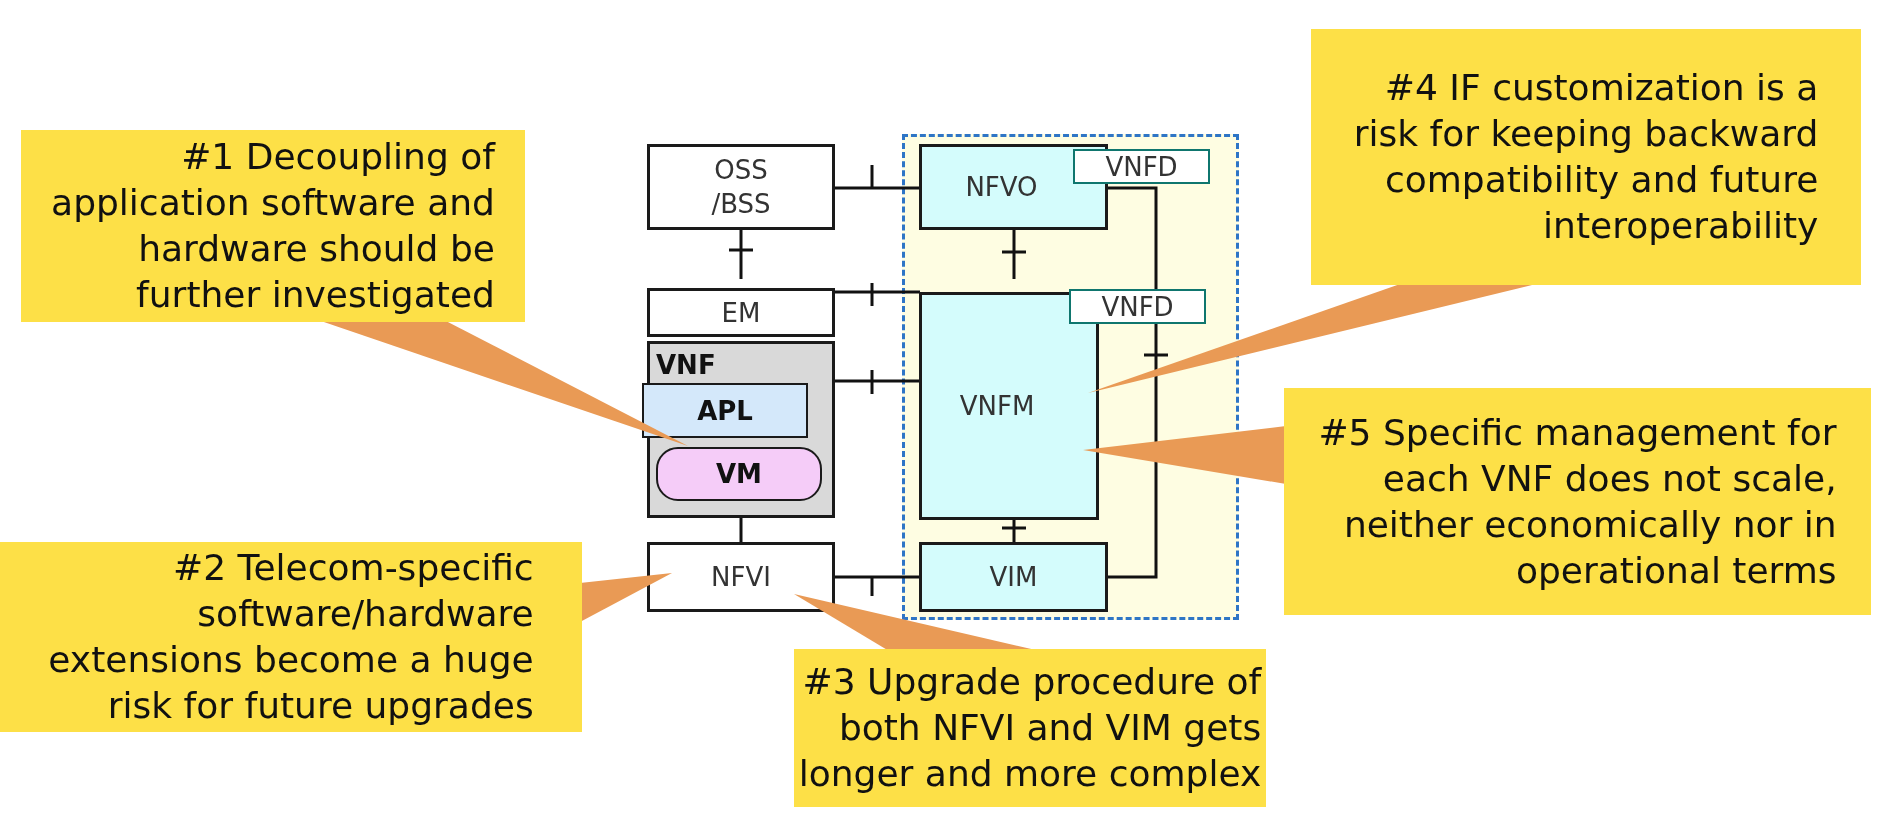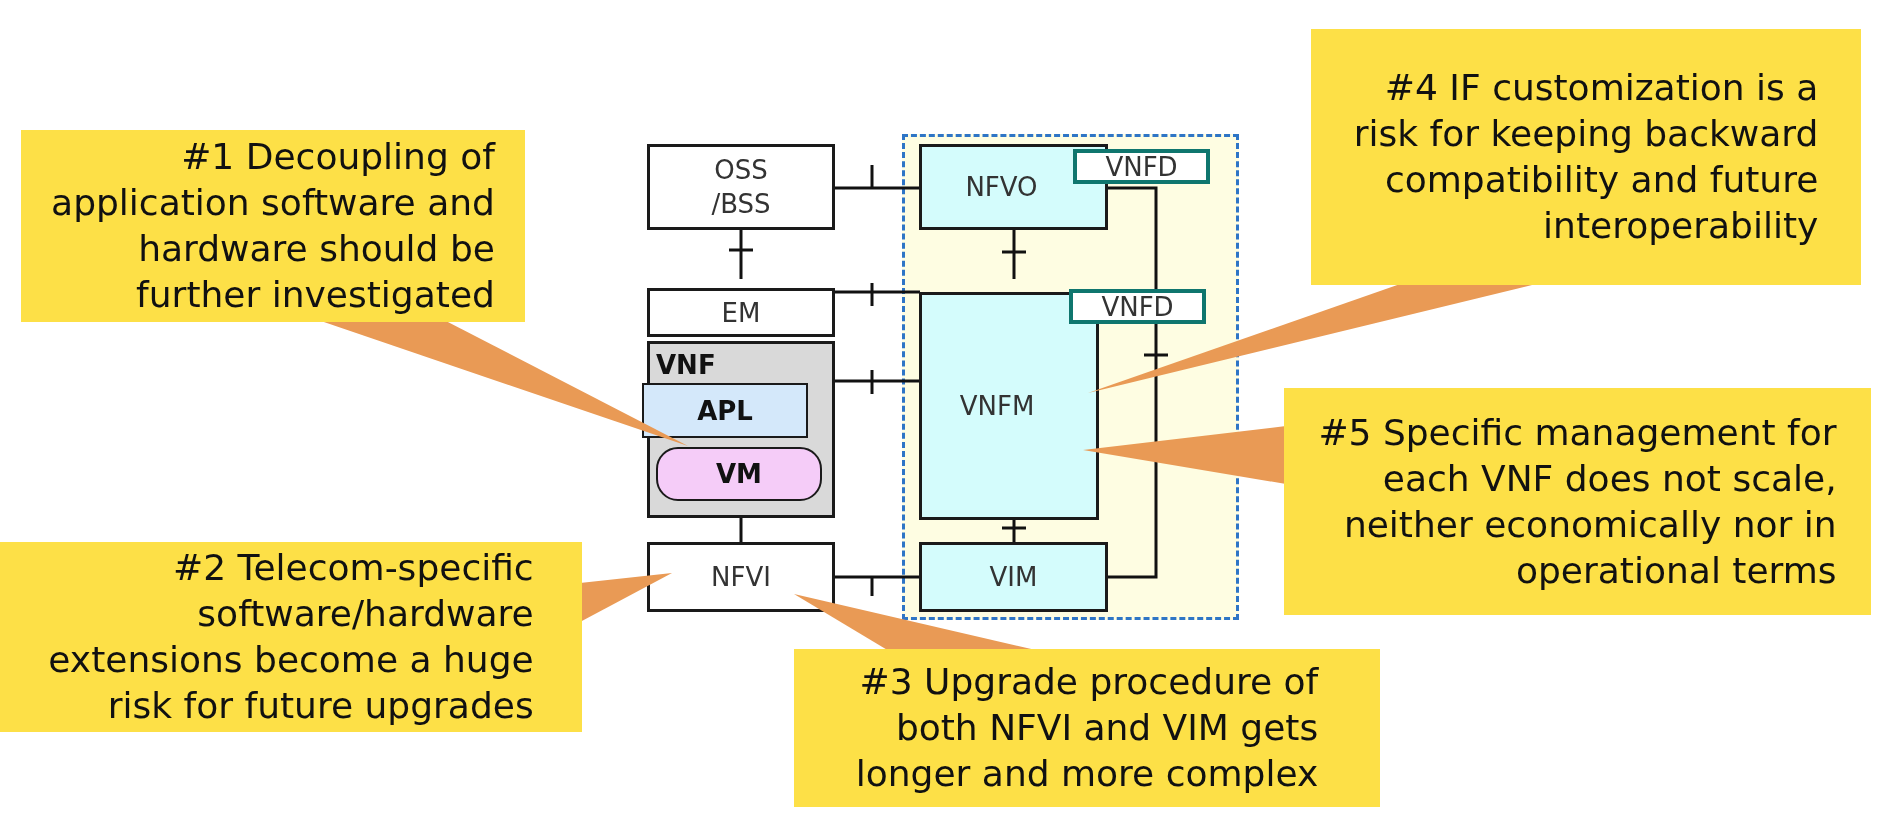--- a/index.html
+++ b/index.html
@@ -12,21 +12,21 @@
   .callout span { white-space: pre-line; }
   .node { position: absolute; box-sizing: border-box; border: 3px solid #1a1a1a;
           display: flex; align-items: center; justify-content: center; text-align: center;
           font-size: 26px; color: #333; line-height: 34px; }
   .node span { white-space: pre-line; }
   .white { background: #ffffff; justify-content: center; }
   .cyan { background: #D4FCFC; }
   .grey { background: #D9D9D9; display: block; }
   .apl { background: #D4E8FA; font-weight: bold; color: #111; border-width: 2px; }
   .vm { background: #F5CCF8; font-weight: bold; color: #111; border-width: 2px; }
-  .vnfd { position: absolute; box-sizing: border-box; background: #fff; border: 4px solid #0f766e;
+  .vnfd { position: absolute; box-sizing: border-box; background: #fff; border: 2px solid #0f766e;
           display: flex; align-items: center; justify-content: center; font-size: 26px; color: #333; }
   .vnf-label { position: absolute; left: 6px; top: 4px; font-weight: bold; font-size: 26px; color: #111; }
   #mano { position: absolute; left: 902px; top: 134px; width: 337px; height: 486px;
           background: #FEFDE2; border: 3px dashed #2E75C6; box-sizing: border-box; }
 </style>
 </head>
 <body>
 
 <div id="stage">
 
@@ -114,21 +114,21 @@
 application software and
 hardware should be
 further investigated</span>
   </div>
   <div class="callout" style="left:0px;top:542px;width:582px;height:190px;">
     <span>#2 Telecom-specific
 software/hardware
 extensions become a huge
 risk for future upgrades</span>
   </div>
-  <div class="callout" style="left:794px;top:649px;width:586px;height:158px;">
+  <div class="callout" style="left:794px;top:649px;width:472px;height:158px;">
     <span>#3 Upgrade procedure of
 both NFVI and VIM gets
 longer and more complex</span>
   </div>
   <div class="callout" style="left:1311px;top:29px;width:550px;height:256px;">
     <span>#4 IF customization is a
 risk for keeping backward
 compatibility and future
 interoperability</span>
   </div>

